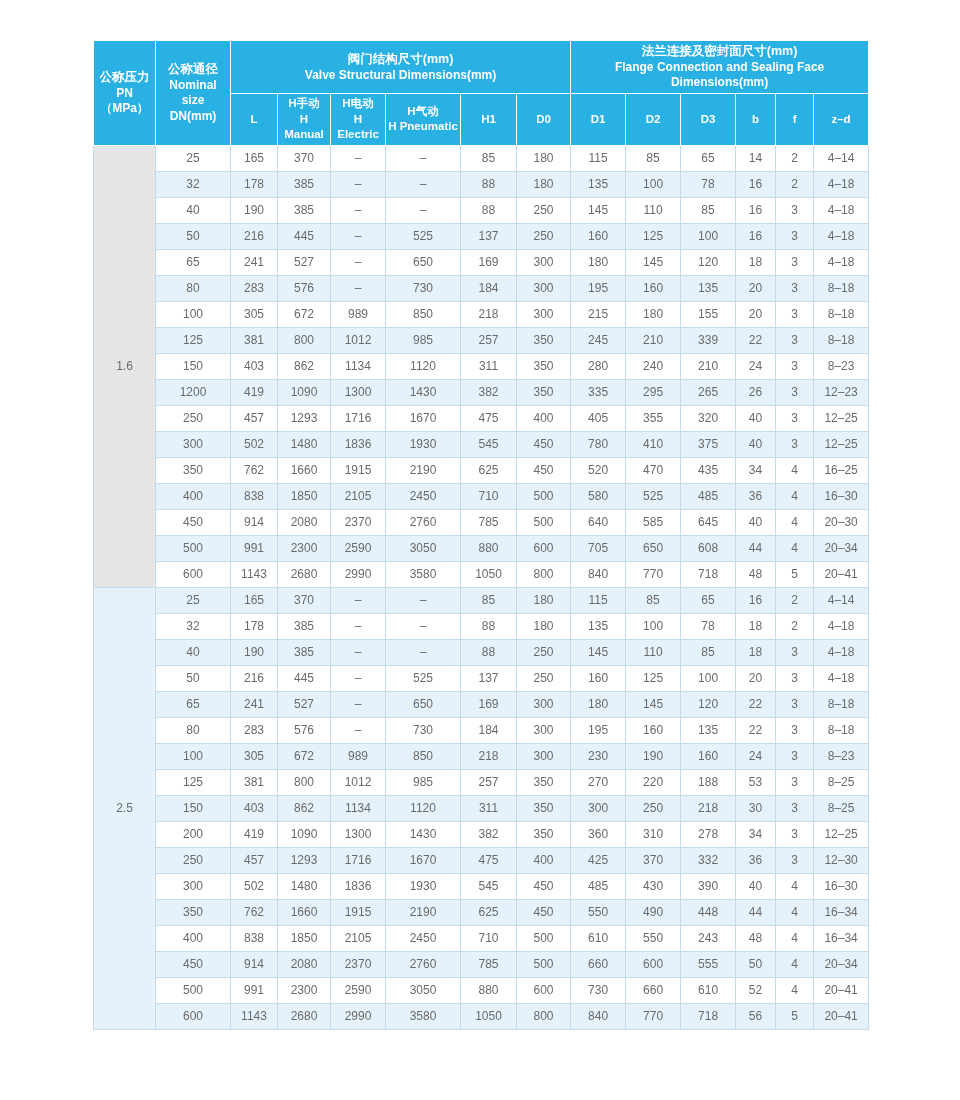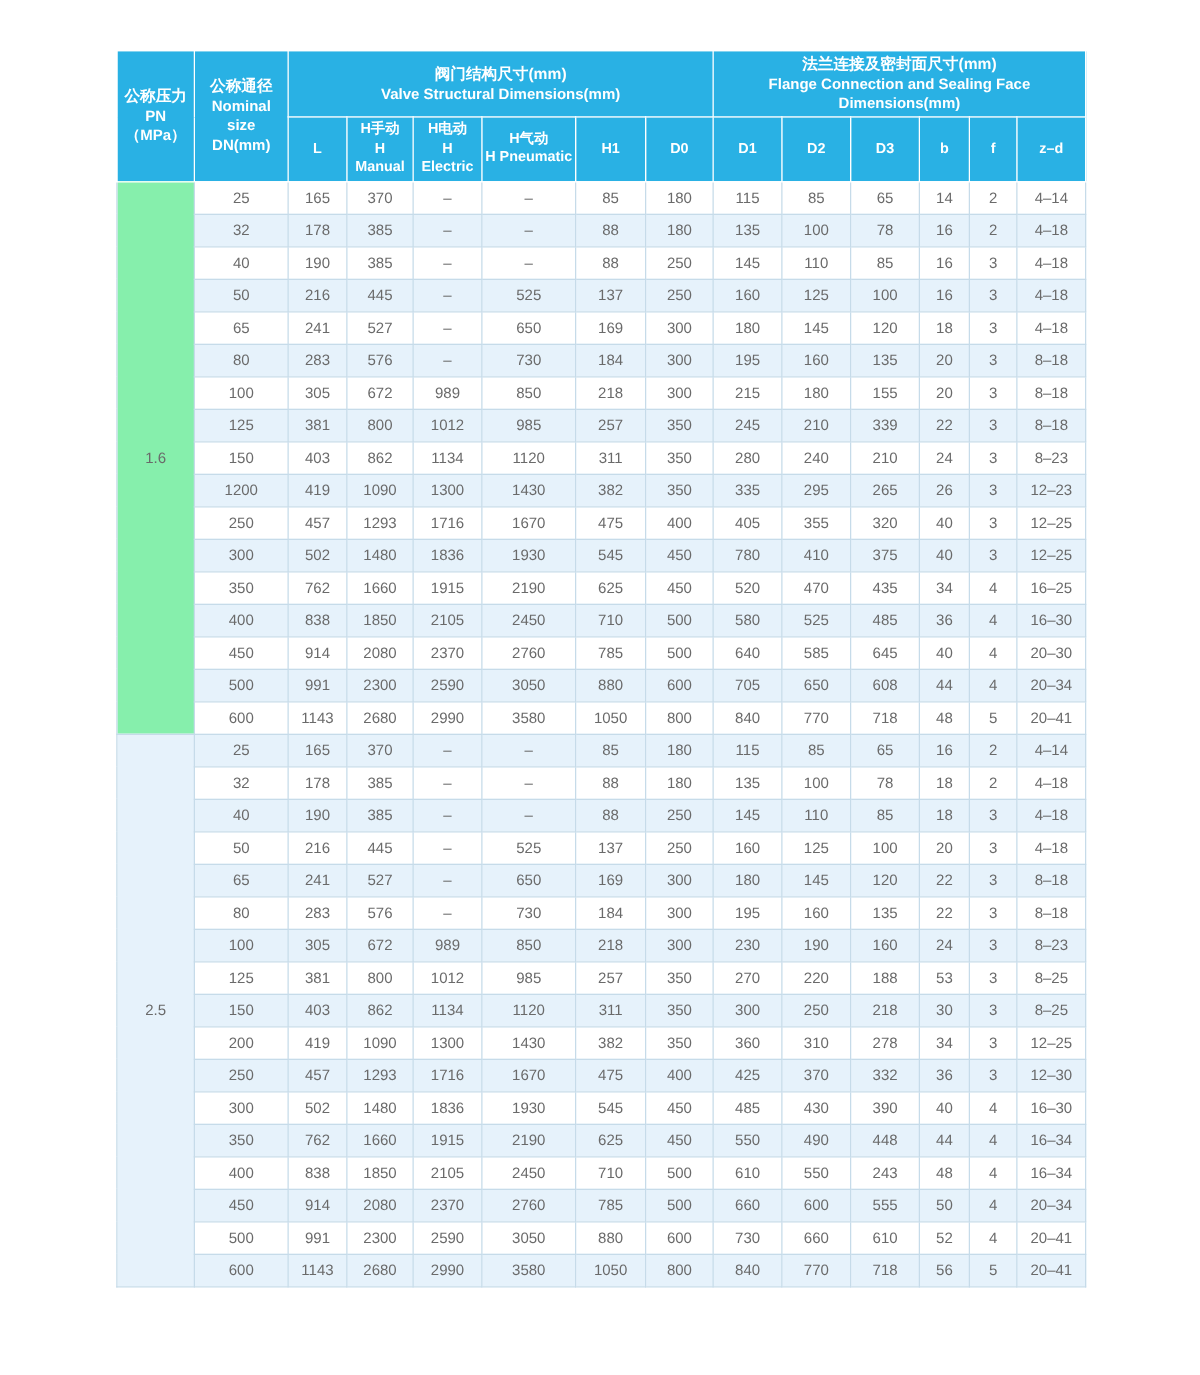--- a/index.html
+++ b/index.html
@@ -38,21 +38,21 @@
   .hdr-zh{font-size:12.5px;line-height:1.35;}
   .hdr-en{font-size:12px;line-height:1.3;}
   th.sub-col{font-size:11.5px;white-space:pre-line;line-height:1.35;}
   table.dim-table tbody td{
     border:1px solid var(--row-border);
     color:var(--body-text);font-size:12px;text-align:center;
     vertical-align:middle;padding:0 2px;background:#ffffff;
   }
   table.dim-table tbody tr{height:26px;}
   table.dim-table tbody tr.stripe td{background:var(--stripe);}
-  table.dim-table tbody td.pn-cell{background:#86efac;font-size:12px;}
+  table.dim-table tbody td.pn-cell{background:#e5e5e5;font-size:12px;}
 </style>
 </head>
 <body>
 
 <div class="page">
 
 
   <table class="dim-table">
     <colgroup>
       <col style="width:62px">

